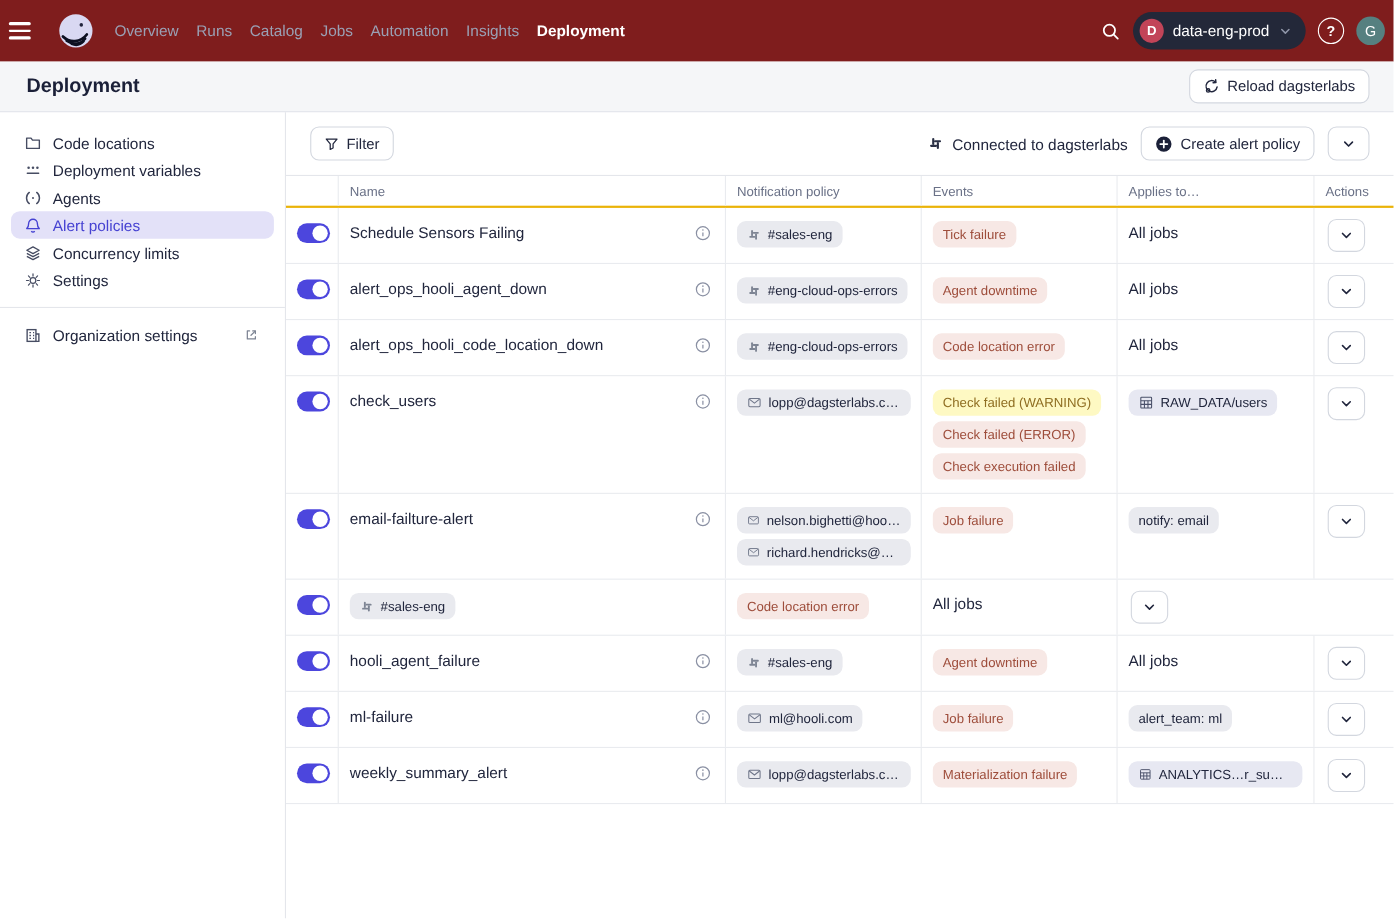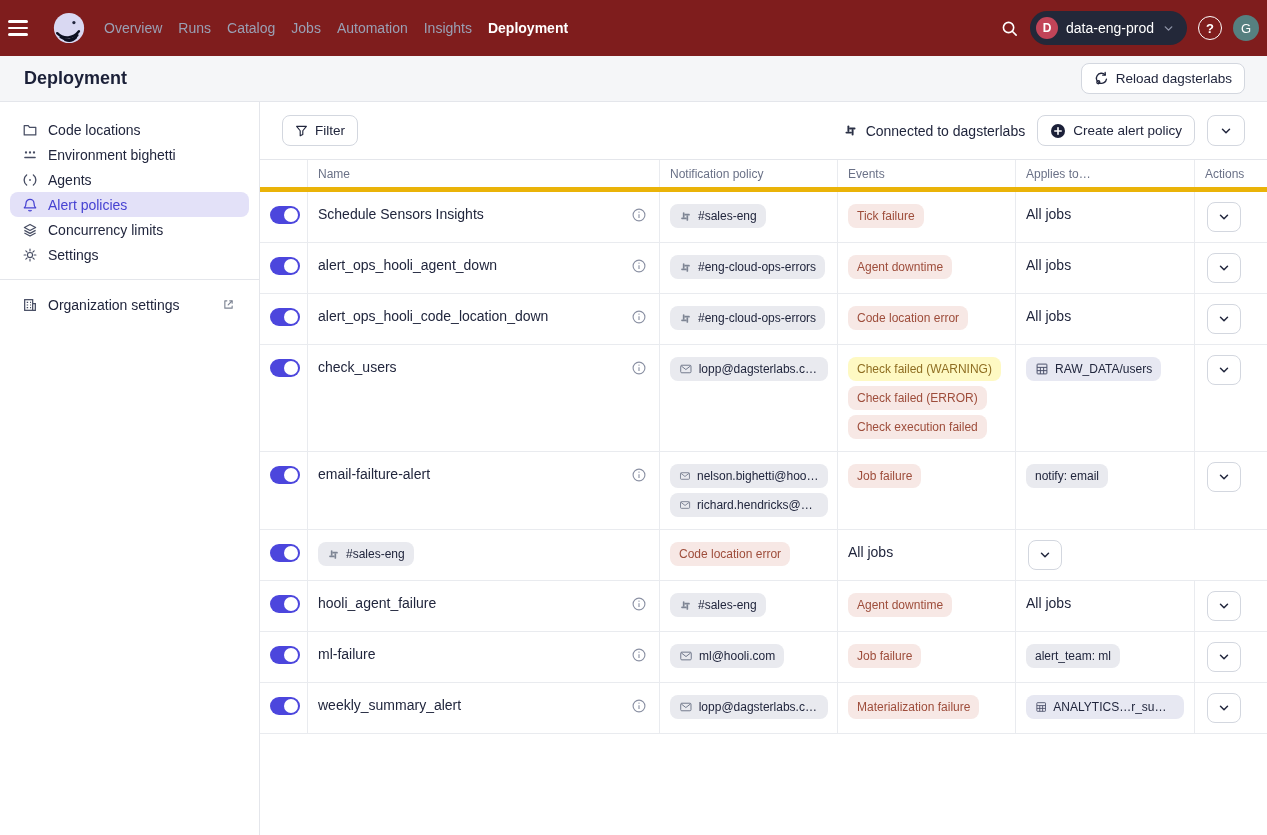--- a/index.html
+++ b/index.html
@@ -51,21 +51,21 @@
 
   .main { flex:1; display:flex; flex-direction:column; }
   .toolbar { height:58px; display:flex; align-items:center; padding:0 22px; border-bottom:1px solid #e4e6eb; }
   .toolbar-right { margin-left:auto; display:flex; align-items:center; gap:12px; }
   .connected { display:flex; align-items:center; gap:8px; font-size:14px; color:#21263d; }
   .caret-btn { width:38px; height:31px; background:#fff; border:1px solid #d3d7df; border-radius:8px;
                display:flex; align-items:center; justify-content:center; cursor:pointer; color:#21263d; }
 
   
   .tgrid { display:grid; grid-template-columns:48px 352px 178px 178px 179px 72px; }
-  .thead { border-bottom:5px solid #eab308; }
+  .thead { border-bottom:2px solid #eab308; }
   .thead > div { font-size:12px; color:#6a7187; padding:7px 12px 6px 10px; border-right:1px solid #e9ebef; }
   .thead > div:last-child { border-right:none; }
   .trow { border-bottom:1px solid #e9ebef; }
   .cell { padding:12px 12px 12px 10px; border-right:1px solid #e9ebef; min-height:50px; }
   .trow .cell:last-child { border-right:none; }
   .cell-toggle { padding:14px 0 0 10px; }
   .toggle { width:30px; height:18px; border-radius:9px; background:#4c46dd; position:relative; cursor:pointer; border:none; }
   .toggle .knob { position:absolute; top:2px; right:2px; width:14px; height:14px; border-radius:50%; background:#fff; }
   .cell-name { display:flex; justify-content:space-between; align-items:flex-start; padding-top:14px; font-size:14px; }
   .info-ic { display:flex; cursor:pointer; margin-top:1px; }
@@ -158,21 +158,21 @@
         <span class="sicon">
           <svg viewBox="0 0 18 18" width="16" height="16">
             <g fill="currentColor">
               <circle cx="4.5" cy="6.2" r="1.3"></circle>
               <circle cx="9" cy="6.2" r="1.3"></circle>
               <circle cx="13.5" cy="6.2" r="1.3"></circle>
             </g>
             <line x1="3.2" y1="11.8" x2="14.8" y2="11.8" stroke="currentColor" stroke-width="1.5" stroke-linecap="round"></line>
           </svg>
         </span>
-        <span>Environment bighetti</span>
+        <span>Deployment variables</span>
       </div>
       <div class="side-item">
         <span class="sicon">
           <svg viewBox="0 0 18 18" width="16" height="16" fill="none" stroke="currentColor" stroke-width="1.5" stroke-linecap="round">
             <path d="M5.2 3.3a7.2 7.2 0 0 0 0 11.4"></path>
             <path d="M12.8 3.3a7.2 7.2 0 0 1 0 11.4"></path>
             <circle cx="9" cy="9" r="1" fill="currentColor" stroke="none"></circle>
           </svg>
         </span>
         <span>Agents</span>
@@ -273,21 +273,21 @@
           <div>Name</div>
           <div>Notification policy</div>
           <div>Events</div>
           <div>Applies to…</div>
           <div>Actions</div>
         </div>
       <div id="tbody">
           <div class="tgrid trow">
             <div class="cell cell-toggle"><button class="toggle" aria-checked="true"><span class="knob"></span></button></div>
             <div class="cell cell-name">
-              <span>Schedule Sensors Insights</span>
+              <span>Schedule Sensors Failing</span>
               <span class="info-ic">
                 <svg viewBox="0 0 20 20" width="16" height="16" fill="none" stroke="#8a90a3" stroke-width="1.4">
                   <circle cx="10" cy="10" r="7.4"></circle>
                   <line x1="10" y1="9.2" x2="10" y2="13.6"></line>
                   <circle cx="10" cy="6.4" r="0.9" fill="#8a90a3" stroke="none"></circle>
                 </svg>
               </span>
             </div>
             <div class="cell stack">
               <div class="pill">

